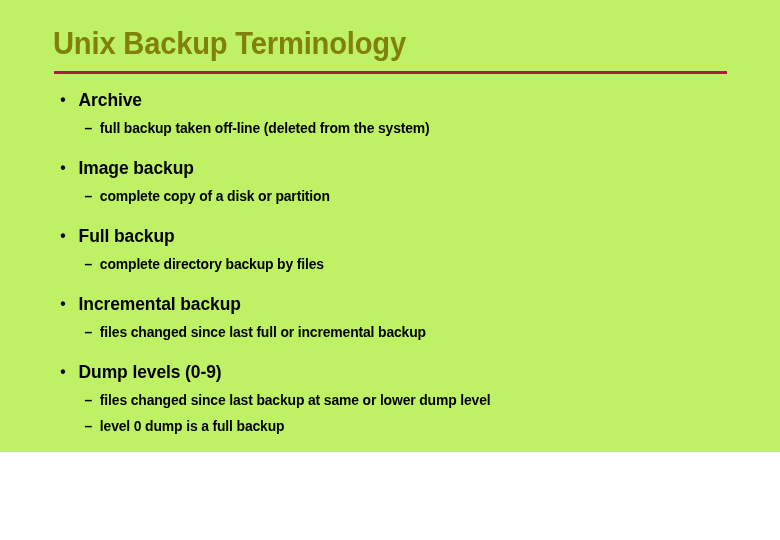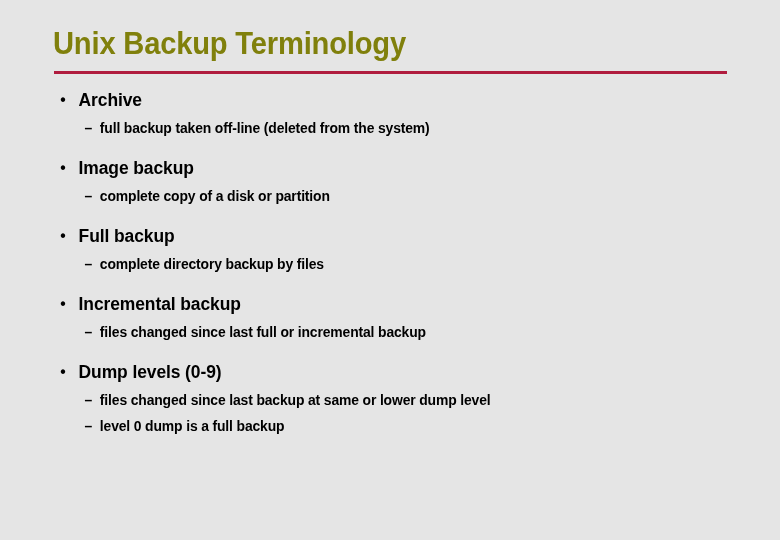--- a/index.html
+++ b/index.html
@@ -10,22 +10,22 @@
     width: 780px;
     height: 540px;
     background: #ffffff;
     font-family: "Liberation Sans", "DejaVu Sans", sans-serif;
     overflow: hidden;
   }
 
   .slide {
     position: relative;
     width: 780px;
-    height: 540px;
-    background: #e5e5e5;
+    height: 452px;
+    background: #bef264;
     box-sizing: border-box;
   }
 
   
   .slide-title {
     position: absolute;
     left: 53px;
     top: 26px;
     width: 680px;
     font-family: "Liberation Sans Narrow", "Liberation Sans", "DejaVu Sans", sans-serif;

